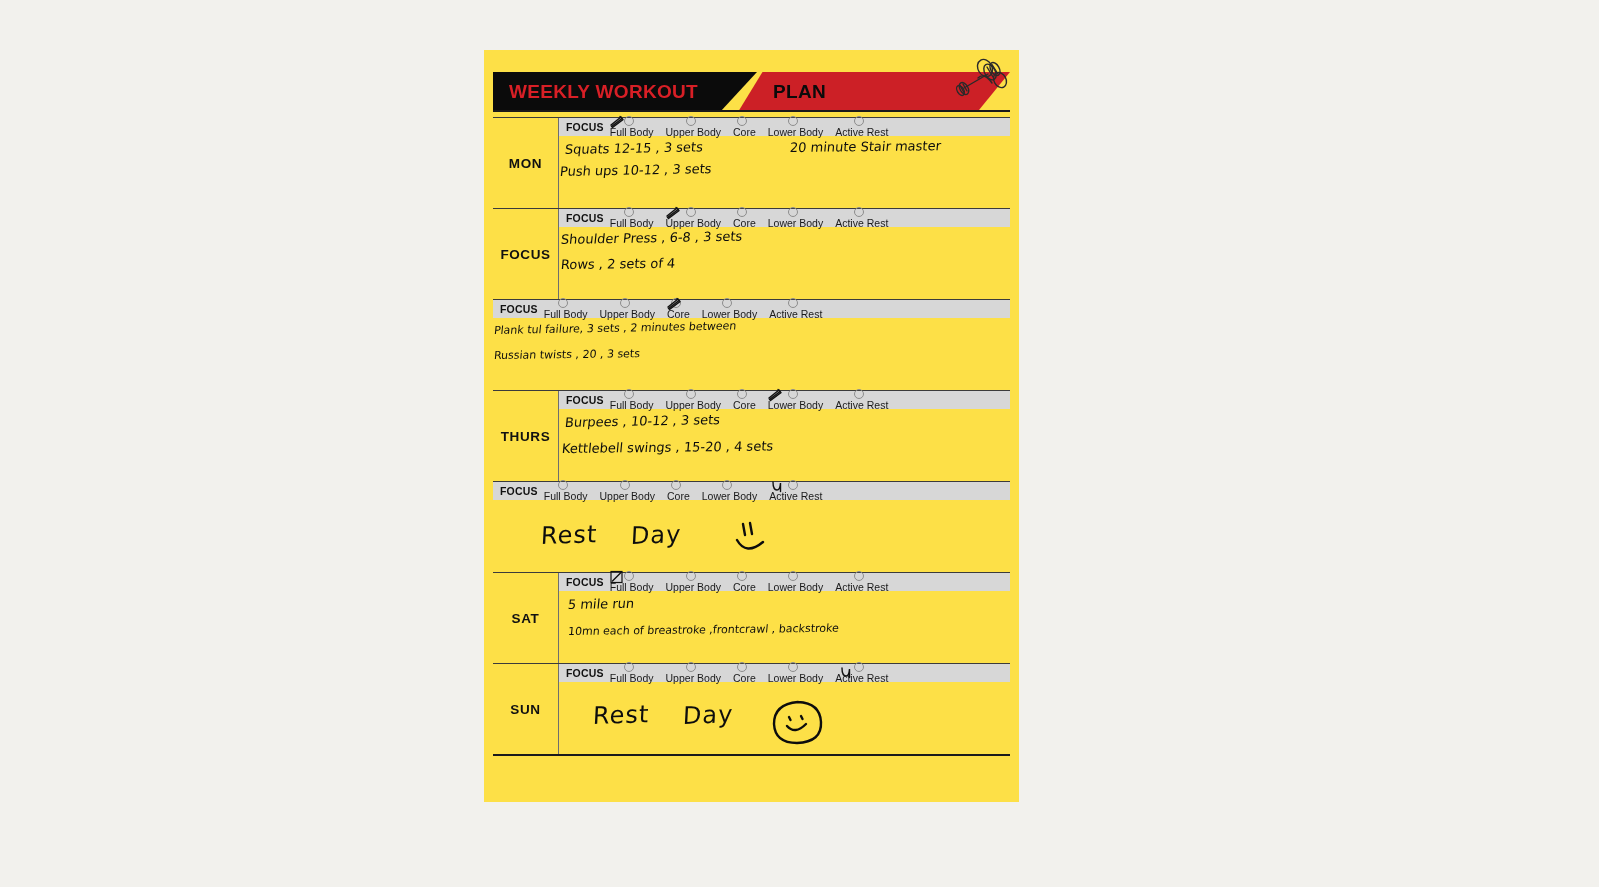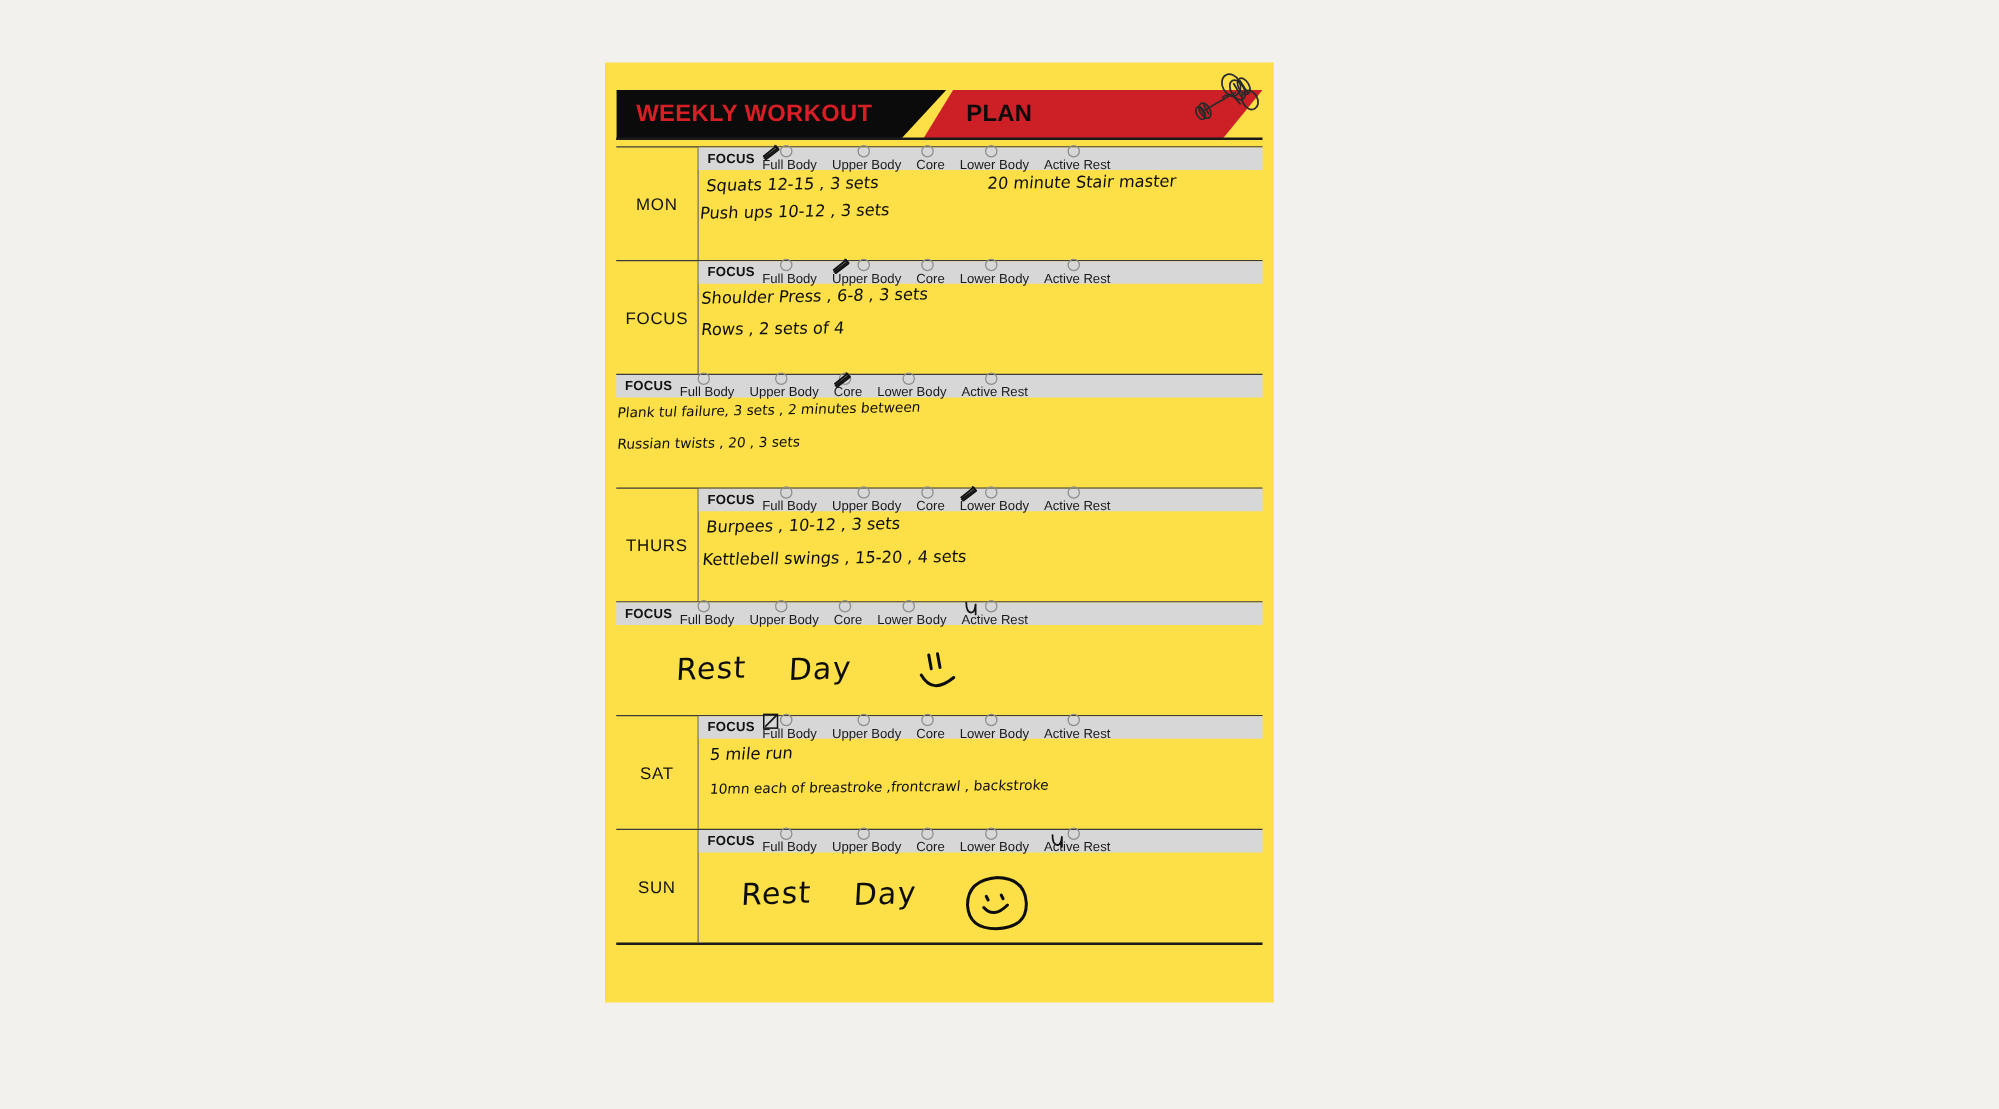--- a/index.html
+++ b/index.html
@@ -78,21 +78,21 @@
   .day-label-cell {
     width: 66px;
     flex: 0 0 66px;
     display: flex;
     align-items: center;
     justify-content: center;
     border-right: 1.2px solid #6e6e6e;
   }
   .day-label {
     font-size: 13.5px;
-    font-weight: normal;
+    font-weight: bold;
     color: #111;
     letter-spacing: 0.6px;
   }
   .day-body {
     flex: 1 1 auto;
     min-width: 0;
   }
 
   
   .focus-bar {

